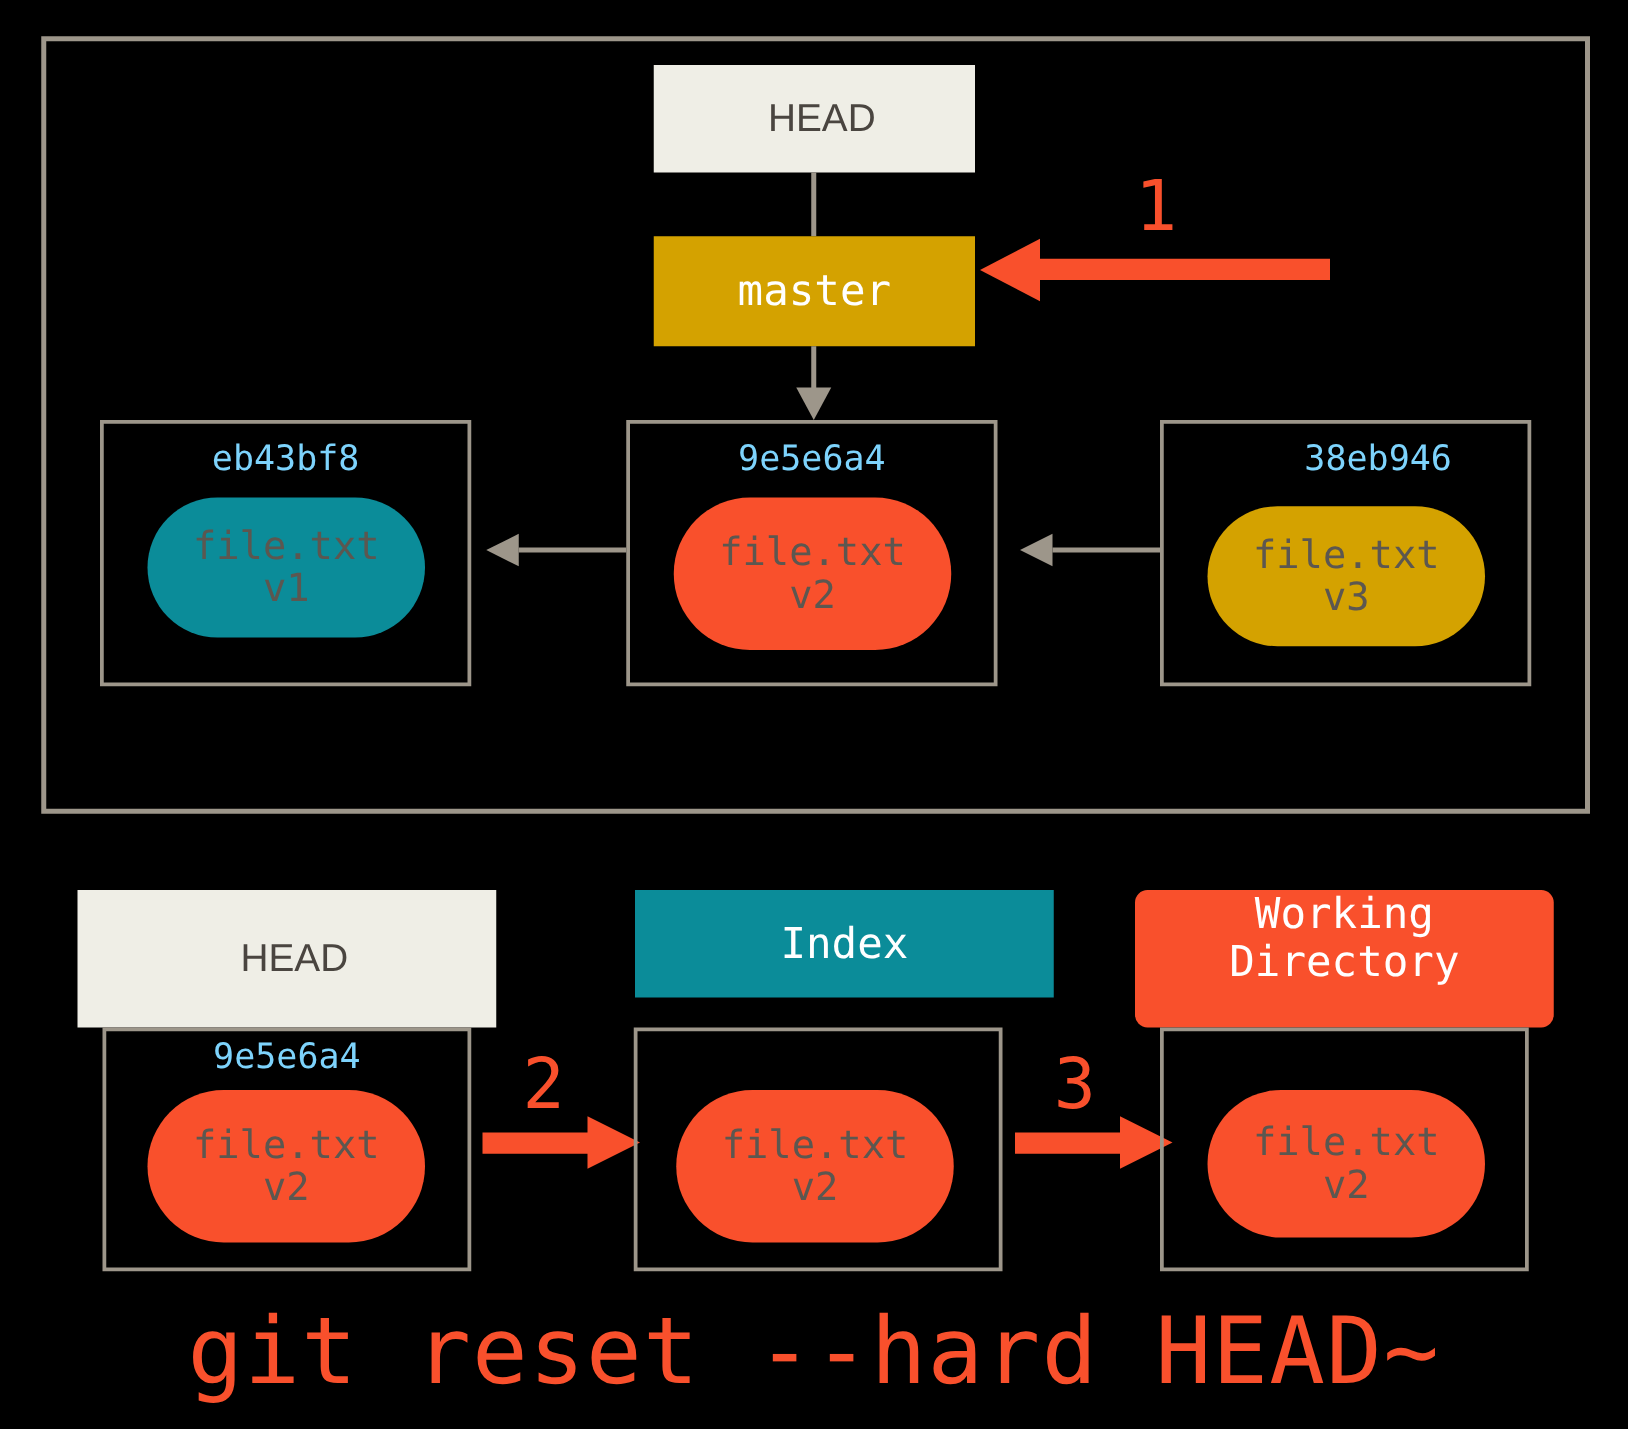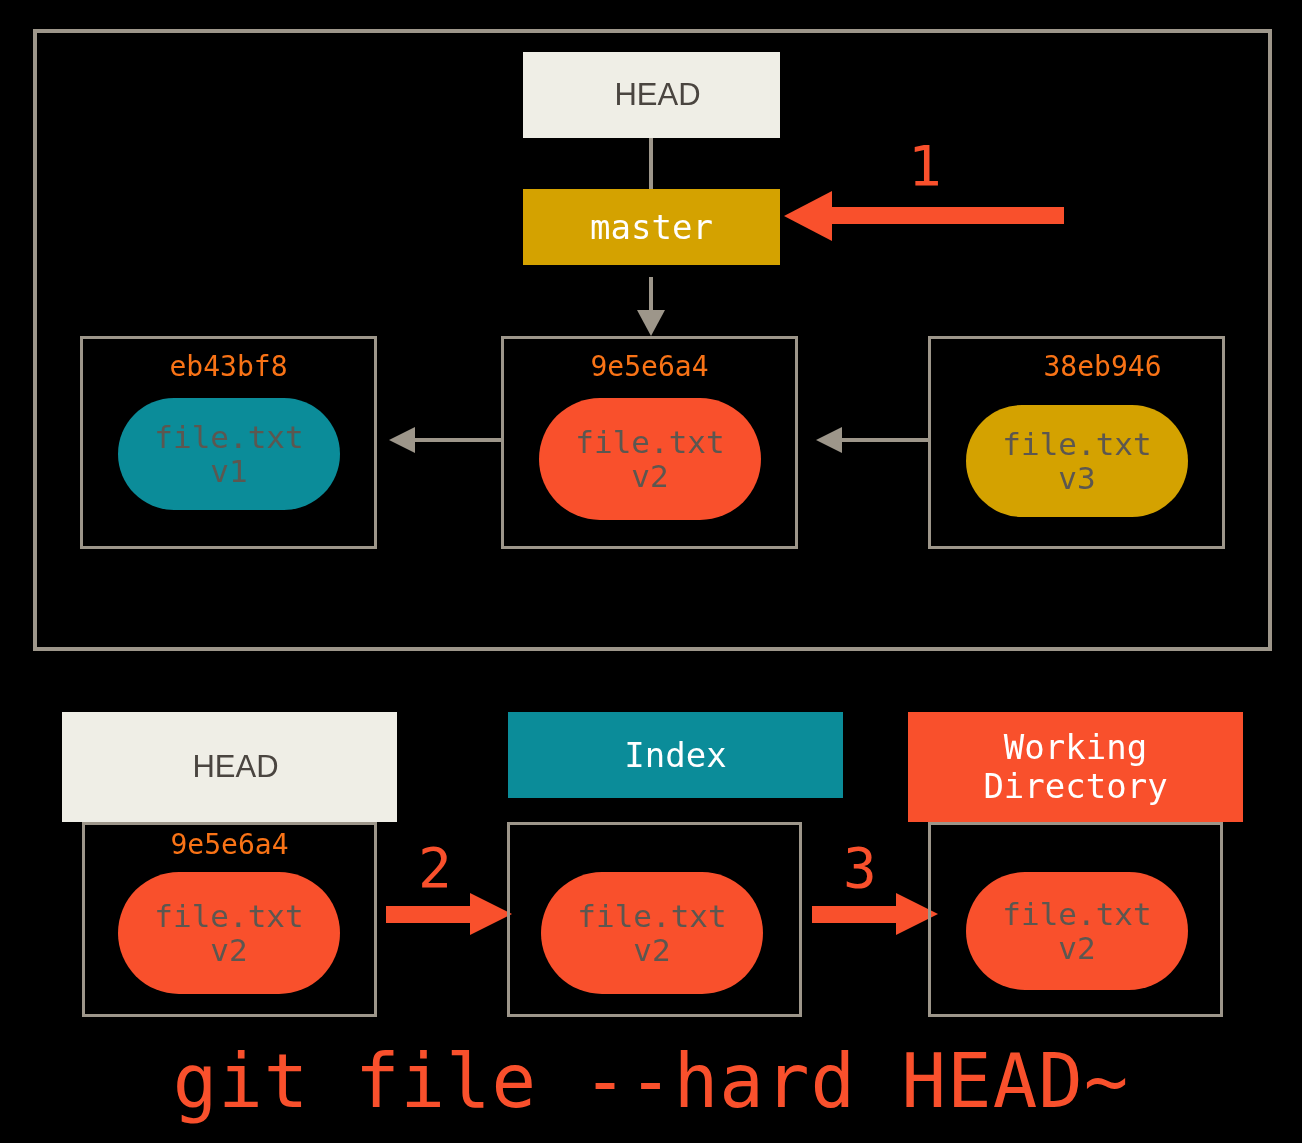--- a/index.html
+++ b/index.html
@@ -86,23 +86,24 @@
     font-size: 34px;
     color: #ffffff;
   }
 
   .wd-box {
     position: absolute;
     background: #f9502c;
     display: flex;
     flex-direction: column;
     align-items: center;
-    justify-content: center;
+    justify-content: flex-start;
     box-sizing: border-box;
     line-height: 1.15;
+    border-radius: 10px;
   }
   .wd-box .box-label {
     font-family: "DejaVu Sans Mono", monospace;
     font-size: 34px;
     color: #ffffff;
     text-align: center;
     white-space: pre-line;
   }
 
   
@@ -112,21 +113,21 @@
     box-sizing: border-box;
     background: transparent;
   }
   .commit-hash {
     position: absolute;
     left: 0;
     right: 0;
     text-align: center;
     font-family: "DejaVu Sans Mono", monospace;
     font-size: 28px;
-    color: #f97316;
+    color: #7dd3fc;
     white-space: nowrap;
   }
   .blob {
     position: absolute;
     display: flex;
     flex-direction: column;
     align-items: center;
     justify-content: center;
     border-radius: 999px;
     line-height: 1.1;
@@ -210,21 +211,21 @@
 <div class="stage">
 
   <div class="repo-container"></div>
 
   <div class="head-box" style="left:523px; top:52px; width:257px; height:86px;">
     <span class="box-label">HEAD</span>
   </div>
 
   <div class="gray-line" style="left:649px; top:138px; width:4px; height:51px;"></div>
 
-  <div class="master-box" style="left:523px; top:189px; width:257px; height:76px;">
+  <div class="master-box" style="left:523px; top:189px; width:257px; height:88px;">
     <span class="box-label">master</span>
   </div>
 
   <div class="gray-line" style="left:649px; top:277px; width:4px; height:36px;"></div>
   <div class="gray-arrow-down" style="left:637px; top:310px;"></div>
 
   <div class="commit-frame" style="left:80px; top:336px; width:297px; height:213px;"></div>
   <div class="commit-hash" style="left:80px; top:350px; width:297px;">eb43bf8</div>
   <div class="blob teal" style="left:118px; top:398px; width:222px; height:112px;">
     <span class="blob-text">file.txt</span>
@@ -285,15 +286,15 @@
   <div class="wd-box" style="left:908px; top:712px; width:335px; height:110px;">
     <span class="box-label">Working
 Directory</span>
   </div>
   <div class="commit-frame" style="left:928px; top:822px; width:295px; height:195px;"></div>
   <div class="blob orange" style="left:966px; top:872px; width:222px; height:118px;">
     <span class="blob-text">file.txt</span>
     <span class="blob-text">v2</span>
   </div>
 
-  <div class="command-caption">git file --hard HEAD~</div>
+  <div class="command-caption">git reset --hard HEAD~</div>
 
 </div>
 
 </body></html>

